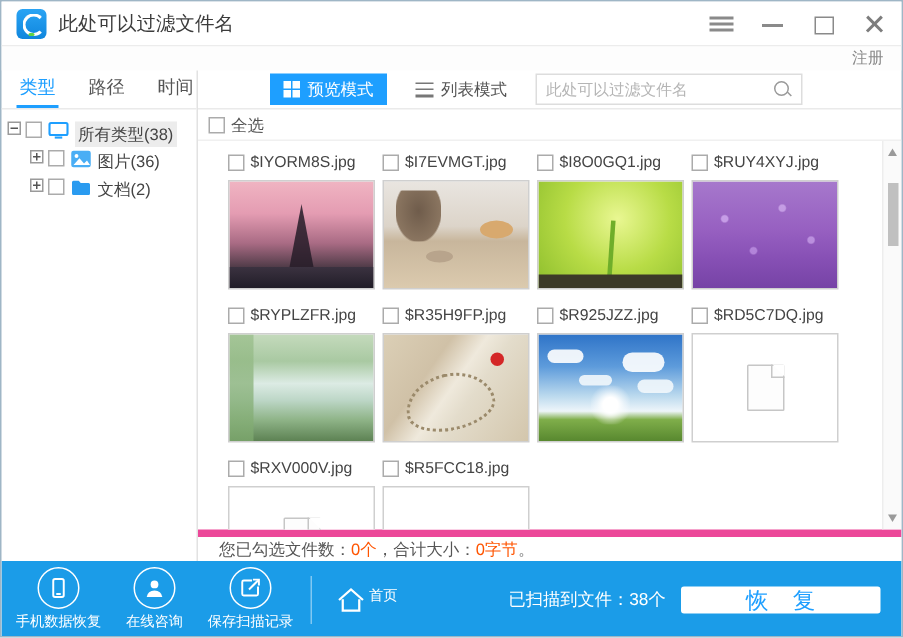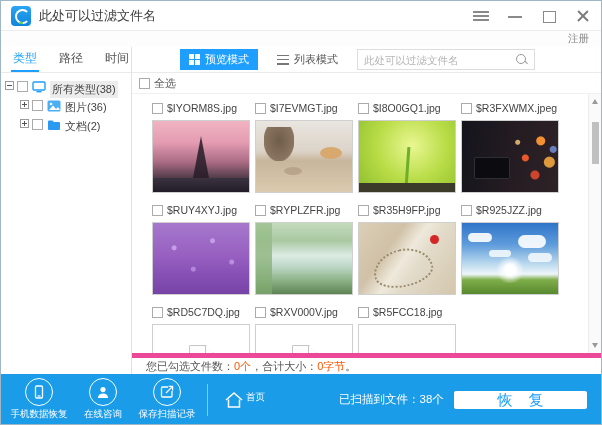--- a/index.html
+++ b/index.html
@@ -231,27 +231,20 @@
             </div>
           <div class="thumb t-cat"></div>
         </div>
         <div class="file-cell">
           <div class="fname">
               <span class="cbx"></span>
               <span>$I8O0GQ1.jpg</span>
             </div>
           <div class="thumb t-sprout"></div>
         </div>
-        <div class="file-cell">
-          <div class="fname">
-              <span class="cbx"></span>
-              <span>$R3FXWMX.jpeg</span>
-            </div>
-          <div class="thumb t-camnight"></div>
-        </div>
 
         <div class="file-cell">
           <div class="fname">
               <span class="cbx"></span>
               <span>$RUY4XYJ.jpg</span>
             </div>
           <div class="thumb t-lavender"></div>
         </div>
         <div class="file-cell">
           <div class="fname">

